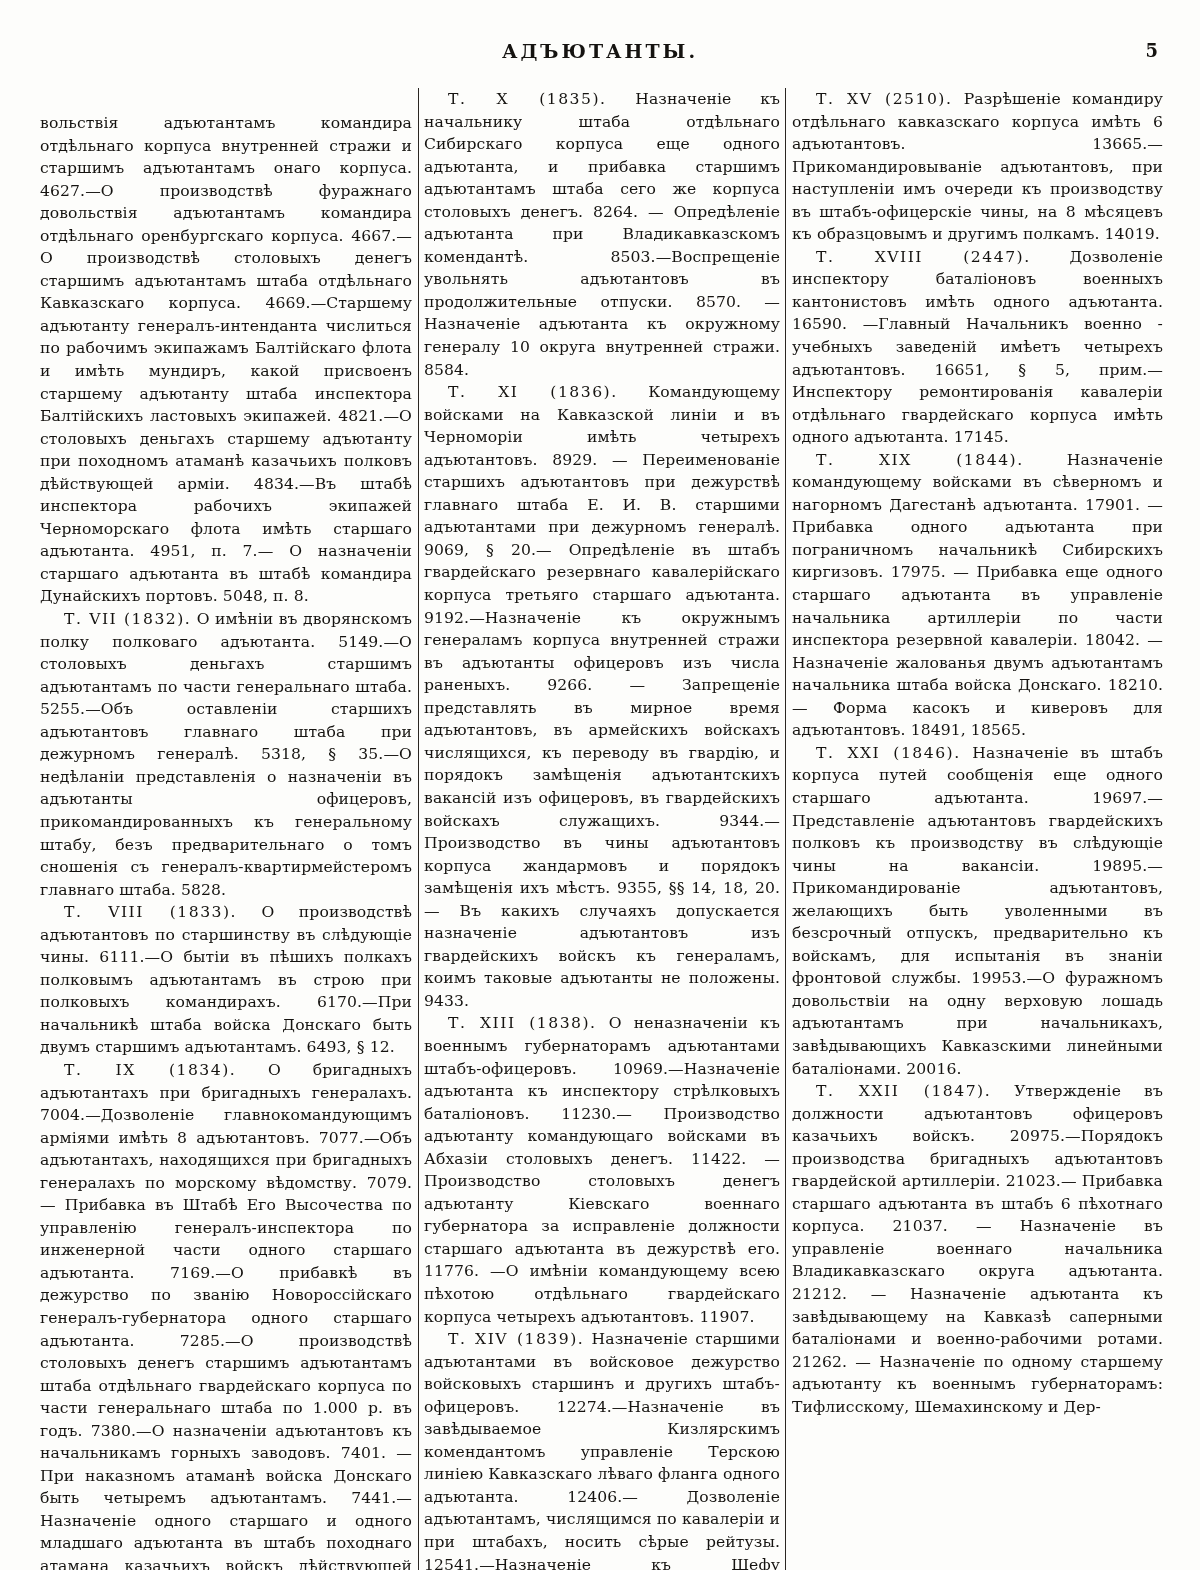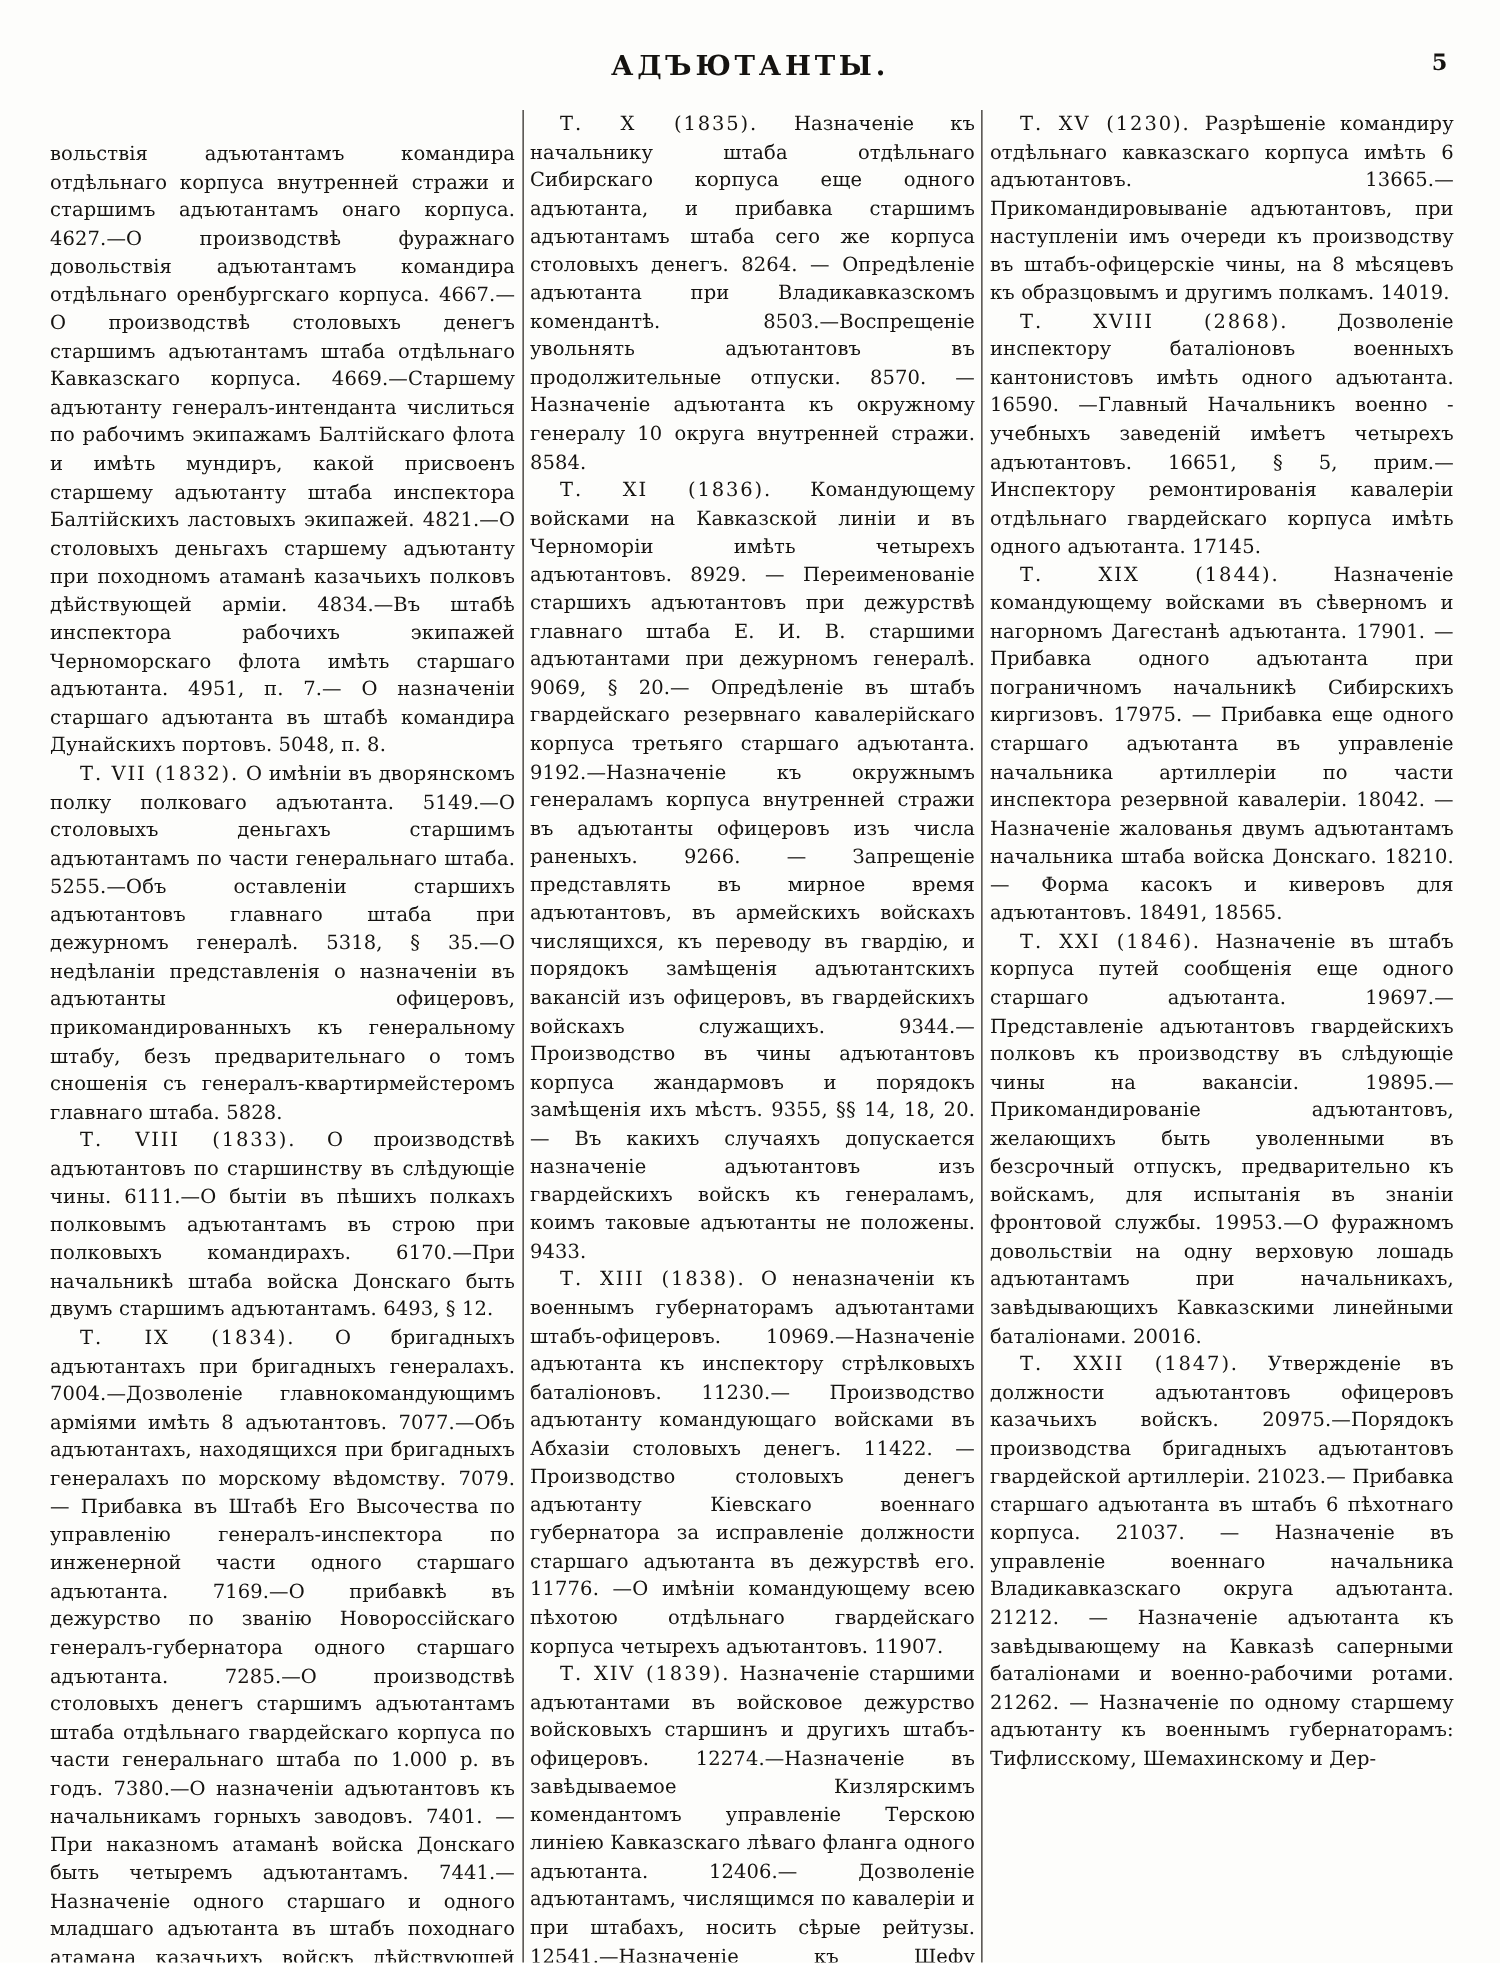--- a/index.html
+++ b/index.html
@@ -26,21 +26,21 @@
     left: 0;
     width: 100%;
     height: 30px;
   }
   .running-title {
     position: absolute;
     left: 0;
     width: 100%;
     text-align: center;
     font-weight: bold;
-    font-size: 22px;
+    font-size: 19px;
     letter-spacing: 3px;
   }
   .page-number {
     position: absolute;
     right: 42px;
     top: 0;
     font-weight: bold;
     font-size: 18px;
   }
   .columns {
@@ -98,21 +98,21 @@
       </div>
     <div class="rule"></div>
     <div class="col col-2">
         <p class="entry"><b class="vol-head">Т. X (1835).</b> <span>Назначеніе къ начальнику штаба отдѣльнаго Сибирскаго корпуса еще одного адъютанта, и прибавка старшимъ адъютантамъ штаба сего же корпуса столовыхъ денегъ. 8264. — Опредѣленіе адъютанта при Владикавказскомъ комендантѣ. 8503.—Воспрещеніе увольнять адъютантовъ въ продолжительные отпуски. 8570. — Назначеніе адъютанта къ окружному генералу 10 округа внутренней стражи. 8584.</span></p>
         <p class="entry"><b class="vol-head">Т. XI (1836).</b> <span>Командующему войсками на Кавказской линіи и въ Черноморіи имѣть четырехъ адъютантовъ. 8929. — Переименованіе старшихъ адъютантовъ при дежурствѣ главнаго штаба Е. И. В. старшими адъютантами при дежурномъ генералѣ. 9069, § 20.— Опредѣленіе въ штабъ гвардейскаго резервнаго кавалерійскаго корпуса третьяго старшаго адъютанта. 9192.—Назначеніе къ окружнымъ генераламъ корпуса внутренней стражи въ адъютанты офицеровъ изъ числа раненыхъ. 9266. — Запрещеніе представлять въ мирное время адъютантовъ, въ армейскихъ войскахъ числящихся, къ переводу въ гвардію, и порядокъ замѣщенія адъютантскихъ вакансій изъ офицеровъ, въ гвардейскихъ войскахъ служащихъ. 9344.—Производство въ чины адъютантовъ корпуса жандармовъ и порядокъ замѣщенія ихъ мѣстъ. 9355, §§ 14, 18, 20. — Въ какихъ случаяхъ допускается назначеніе адъютантовъ изъ гвардейскихъ войскъ къ генераламъ, коимъ таковые адъютанты не положены. 9433.</span></p>
         <p class="entry"><b class="vol-head">Т. XIII (1838).</b> <span>О неназначеніи къ военнымъ губернаторамъ адъютантами штабъ-офицеровъ. 10969.—Назначеніе адъютанта къ инспектору стрѣлковыхъ баталіоновъ. 11230.— Производство адъютанту командующаго войсками въ Абхазіи столовыхъ денегъ. 11422. — Производство столовыхъ денегъ адъютанту Кіевскаго военнаго губернатора за исправленіе должности старшаго адъютанта въ дежурствѣ его. 11776. —О имѣніи командующему всею пѣхотою отдѣльнаго гвардейскаго корпуса четырехъ адъютантовъ. 11907.</span></p>
         <p class="entry"><b class="vol-head">Т. XIV (1839).</b> <span>Назначеніе старшими адъютантами въ войсковое дежурство войсковыхъ старшинъ и другихъ штабъ-офицеровъ. 12274.—Назначеніе въ завѣдываемое Кизлярскимъ комендантомъ управленіе Терскою линіею Кавказскаго лѣваго фланга одного адъютанта. 12406.— Дозволеніе адъютантамъ, числящимся по кавалеріи и при штабахъ, носить сѣрые рейтузы. 12541.—Назначеніе къ Шефу Жандармовъ третьяго адъютанта. 12945.</span></p>
       </div>
     <div class="rule rule-2"></div>
     <div class="col col-3">
-        <p class="entry"><b class="vol-head">Т. XV (1230).</b> <span>Разрѣшеніе командиру отдѣльнаго кавказскаго корпуса имѣть 6 адъютантовъ. 13665.—Прикомандировываніе адъютантовъ, при наступленіи имъ очереди къ производству въ штабъ-офицерскіе чины, на 8 мѣсяцевъ къ образцовымъ и другимъ полкамъ. 14019.</span></p>
-        <p class="entry"><b class="vol-head">Т. XVIII (2868).</b> <span>Дозволеніе инспектору баталіоновъ военныхъ кантонистовъ имѣть одного адъютанта. 16590. —Главный Начальникъ военно - учебныхъ заведеній имѣетъ четырехъ адъютантовъ. 16651, § 5, прим.— Инспектору ремонтированія кавалеріи отдѣльнаго гвардейскаго корпуса имѣть одного адъютанта. 17145.</span></p>
+        <p class="entry"><b class="vol-head">Т. XV (2510).</b> <span>Разрѣшеніе командиру отдѣльнаго кавказскаго корпуса имѣть 6 адъютантовъ. 13665.—Прикомандировываніе адъютантовъ, при наступленіи имъ очереди къ производству въ штабъ-офицерскіе чины, на 8 мѣсяцевъ къ образцовымъ и другимъ полкамъ. 14019.</span></p>
+        <p class="entry"><b class="vol-head">Т. XVIII (2447).</b> <span>Дозволеніе инспектору баталіоновъ военныхъ кантонистовъ имѣть одного адъютанта. 16590. —Главный Начальникъ военно - учебныхъ заведеній имѣетъ четырехъ адъютантовъ. 16651, § 5, прим.— Инспектору ремонтированія кавалеріи отдѣльнаго гвардейскаго корпуса имѣть одного адъютанта. 17145.</span></p>
         <p class="entry"><b class="vol-head">Т. XIX (1844).</b> <span>Назначеніе командующему войсками въ сѣверномъ и нагорномъ Дагестанѣ адъютанта. 17901. — Прибавка одного адъютанта при пограничномъ начальникѣ Сибирскихъ киргизовъ. 17975. — Прибавка еще одного старшаго адъютанта въ управленіе начальника артиллеріи по части инспектора резервной кавалеріи. 18042. — Назначеніе жалованья двумъ адъютантамъ начальника штаба войска Донскаго. 18210.— Форма касокъ и киверовъ для адъютантовъ. 18491, 18565.</span></p>
         <p class="entry"><b class="vol-head">Т. XXI (1846).</b> <span>Назначеніе въ штабъ корпуса путей сообщенія еще одного старшаго адъютанта. 19697.—Представленіе адъютантовъ гвардейскихъ полковъ къ производству въ слѣдующіе чины на вакансіи. 19895.— Прикомандированіе адъютантовъ, желающихъ быть уволенными въ безсрочный отпускъ, предварительно къ войскамъ, для испытанія въ знаніи фронтовой службы. 19953.—О фуражномъ довольствіи на одну верховую лошадь адъютантамъ при начальникахъ, завѣдывающихъ Кавказскими линейными баталіонами. 20016.</span></p>
         <p class="entry"><b class="vol-head">Т. XXII (1847).</b> <span>Утвержденіе въ должности адъютантовъ офицеровъ казачьихъ войскъ. 20975.—Порядокъ производства бригадныхъ адъютантовъ гвардейской артиллеріи. 21023.— Прибавка старшаго адъютанта въ штабъ 6 пѣхотнаго корпуса. 21037. — Назначеніе въ управленіе военнаго начальника Владикавказскаго округа адъютанта. 21212. — Назначеніе адъютанта къ завѣдывающему на Кавказѣ саперными баталіонами и военно-рабочими ротами. 21262. — Назначеніе по одному старшему адъютанту къ военнымъ губернаторамъ: Тифлисскому, Шемахинскому и Дер-</span></p>
       </div>
   </div>
 
 </div>
 
 </body></html>

